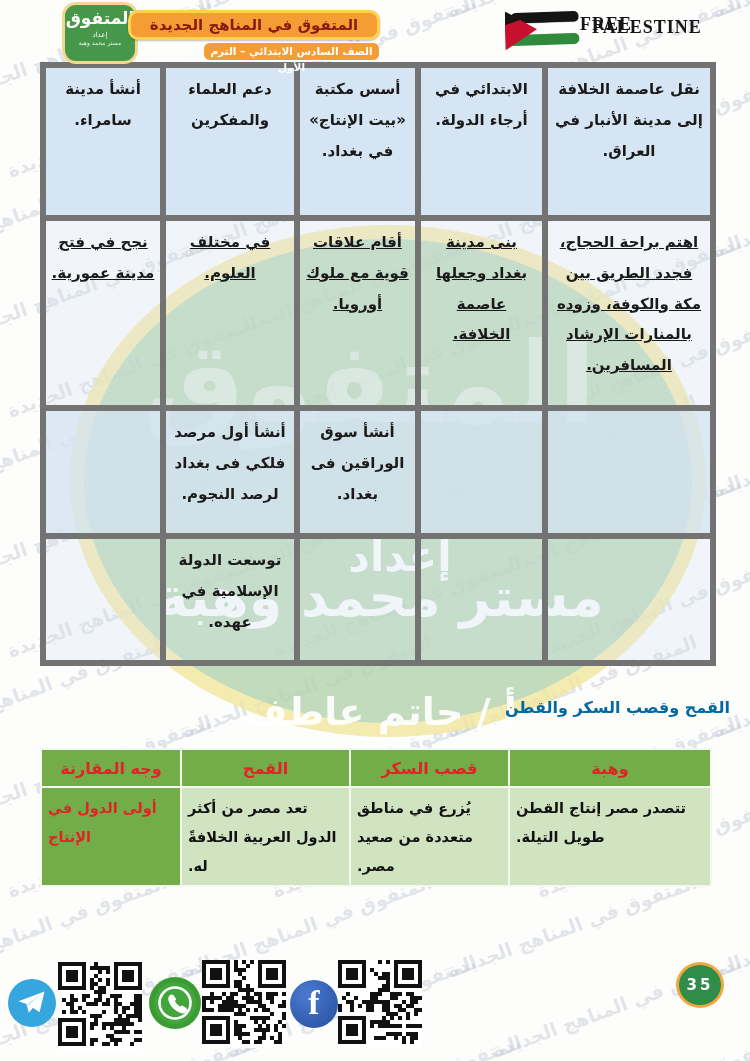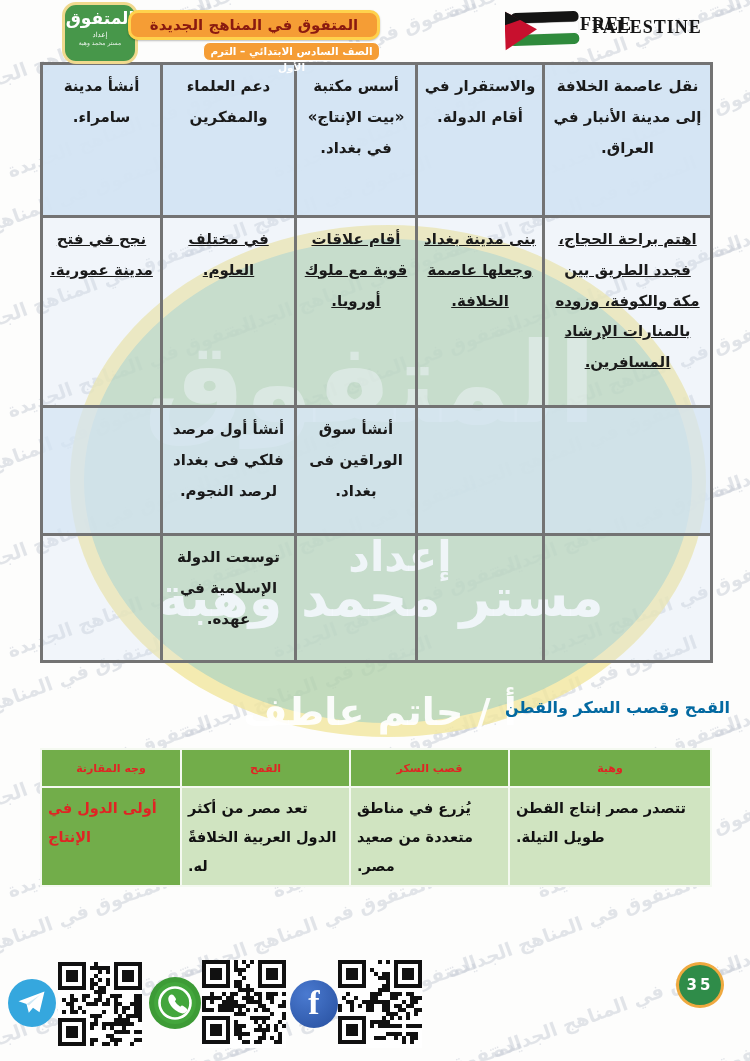--- a/index.html
+++ b/index.html
@@ -41,35 +41,35 @@
                text-align:center; direction:rtl; }
   .flag{ position:absolute; left:505px; top:8px; z-index:3; }
   .fp{ position:absolute; z-index:3; color:#161616; font-weight:bold;
        font-family:"Liberation Serif", serif; font-size:18px; letter-spacing:1px; }
   .fp1{ left:580px; top:14px; }
   .fp2{ left:592px; top:17px; }
 
   
   table{ border-collapse:collapse; table-layout:fixed; }
   .t1{ position:absolute; left:40px; top:62px; width:670px; z-index:2; direction:rtl; }
-  .t1 td{ border:3px solid #737373; vertical-align:top; text-align:center;
+  .t1 td{ border:6px solid #737373; vertical-align:top; text-align:center;
           padding:6px 5px 4px; font-size:15px; font-weight:bold; color:#1a1a1a;
           line-height:2.05; }
   .t1 .r0 td{ background:rgba(211,228,243,.95); }
   .t1 .r1 td{ background:rgba(211,228,243,.28);text-decoration:underline; }
   .t1 .r2 td{ background:rgba(211,228,243,.8); }
   .t1 .r3 td{ background:rgba(211,228,243,.28); }
 
   
   .sec-title{ position:absolute; right:20px; top:698px; z-index:2; direction:rtl;
               color:#0369a1; font-size:16px; font-weight:bold; }
 
   
   .t2{ position:absolute; left:40px; top:748px; width:670px; z-index:2; direction:rtl; }
-  .t2 th{ background:#72ad4a; color:#e02424; font-size:11px; font-weight:bold;
+  .t2 th{ background:#72ad4a; color:#e02424; font-size:16px; font-weight:bold;
           height:38px; border:2px solid #f4f9f0; text-align:center; }
   .t2 td{ background:#d0e4c1; color:#111; font-size:14.5px; font-weight:bold;
           border:2px solid #f4f9f0; vertical-align:top; text-align:left;
           padding:6px 6px 4px; line-height:2.0; height:84px; }
   .t2 td.cmp{ background:#72ad4a; color:#e02424; }
 
   
   .icon{ position:absolute; z-index:3; }
   .qr{ position:absolute; z-index:3; background:#fff; }
   .fb-circle{ width:48px; height:48px; border-radius:50%;
@@ -171,21 +171,21 @@
     <colgroup>
       <col style="width:168px">
         <col style="width:127px">
         <col style="width:121px">
       <col style="width:134px">
         <col style="width:120px">
     </colgroup>
     <tbody>
         <tr class="r0" style="height:153px">
       <td>نقل عاصمة الخلافة إلى مدينة الأنبار في العراق.</td>
-      <td>والاستقرار في أقام الدولة.</td>
+      <td>الابتدائي في أرجاء الدولة.</td>
       <td>أسس مكتبة «بيت الإنتاج» في بغداد.</td>
       <td>دعم العلماء والمفكرين</td>
       <td>أنشأ مدينة سامراء.</td>
     </tr>
     <tr class="r1" style="height:190px">
       <td>اهتم براحة الحجاج، فجدد الطريق بين مكة والكوفة، وزوده بالمنارات الإرشاد المسافرين.</td>
       <td>بنى مدينة بغداد وجعلها عاصمة الخلافة.</td>
       <td>أقام علاقات قوية مع ملوك أوروبا.</td>
       <td>في مختلف العلوم.</td>
       <td>نجح في فتح مدينة عمورية.</td>

